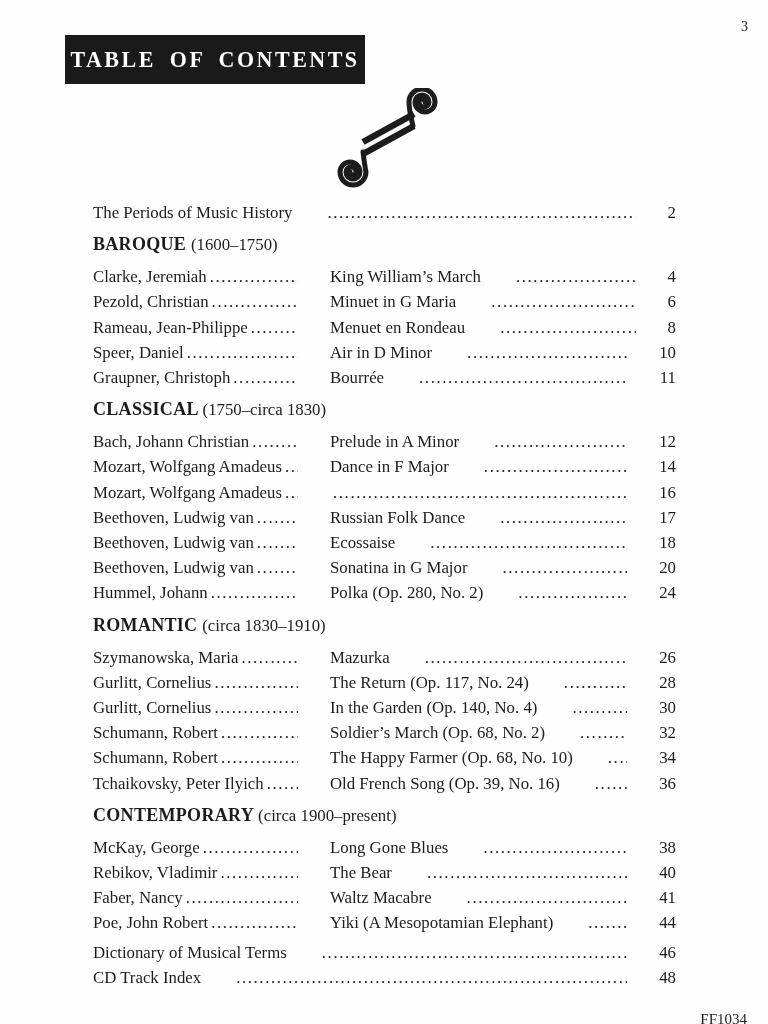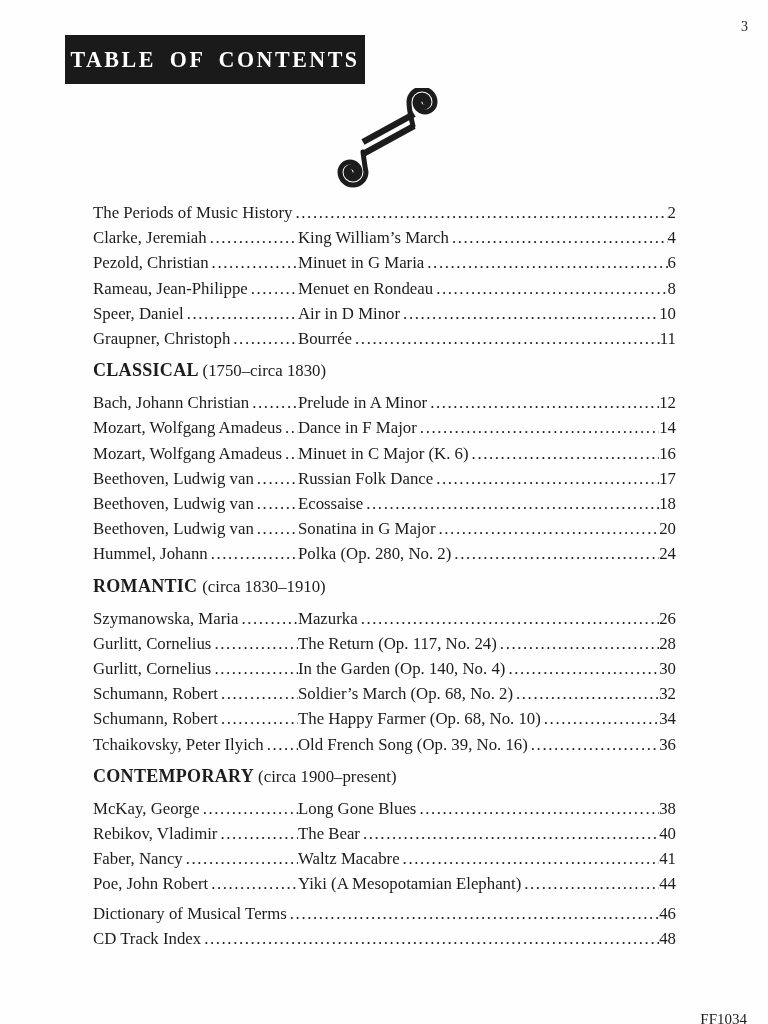--- a/index.html
+++ b/index.html
@@ -17,20 +17,21 @@
     letter-spacing:2.5px;word-spacing:6px;white-space:nowrap;transform:scaleY(1.05);
   }
   .ornament{position:absolute;left:331px;top:88px;width:112px;height:100px;}
   .ornament path,.ornament line{stroke:var(--ink,#1c1c1c);fill:none;stroke-linecap:round;}
   .ornament path{stroke-width:5;}
   .ornament line{stroke-width:6.5;stroke-linecap:butt;}
   .toc{position:absolute;left:93px;top:200px;width:583px;}
   .row{
     display:flex;align-items:baseline;line-height:25.2px;font-size:16.8px;
     white-space:nowrap;
+    gap:32px;
   }
   .col1{display:flex;align-items:center;flex:0 0 205px;width:205px;overflow:hidden;}
   .dots{
     flex:1 1 auto;overflow:hidden;white-space:nowrap;min-width:6px;
     letter-spacing:1.6px;padding-left:3px;
   }
   .dots::after{content:"..........................................................................................................................................";}
   .pg{flex:0 0 auto;text-align:right;}
   .section-heading{
     margin:7px 0;font-size:18px;line-height:25px;font-weight:bold;letter-spacing:0.3px;
@@ -60,20 +61,24 @@
   <main class="toc">
 
     <div class="row">
       <span>The Periods of Music History</span>
       <span class="dots"></span>
       <span class="pg">2</span>
     </div>
 
     <div>
   <section>
+    <h2 class="section-heading">
+      <span class="section-name">BAROQUE</span>
+      <span class="section-dates">(1600–1750)</span>
+    </h2>
     <div>
   <div class="row">
     <span class="col1">
       <span>Clarke, Jeremiah</span>
       <span class="dots"></span>
     </span>
     <span>King William’s March</span>
     <span class="dots"></span>
     <span class="pg">4</span>
   </div>
@@ -144,21 +149,20 @@
     <span>Dance in F Major</span>
     <span class="dots"></span>
     <span class="pg">14</span>
   </div>
 
   <div class="row">
     <span class="col1">
       <span>Mozart, Wolfgang Amadeus</span>
       <span class="dots"></span>
     </span>
-    <span>Minuet in C Major (K. 6)</span>
     <span class="dots"></span>
     <span class="pg">16</span>
   </div>
 
   <div class="row">
     <span class="col1">
       <span>Beethoven, Ludwig van</span>
       <span class="dots"></span>
     </span>
     <span>Russian Folk Dance</span>

